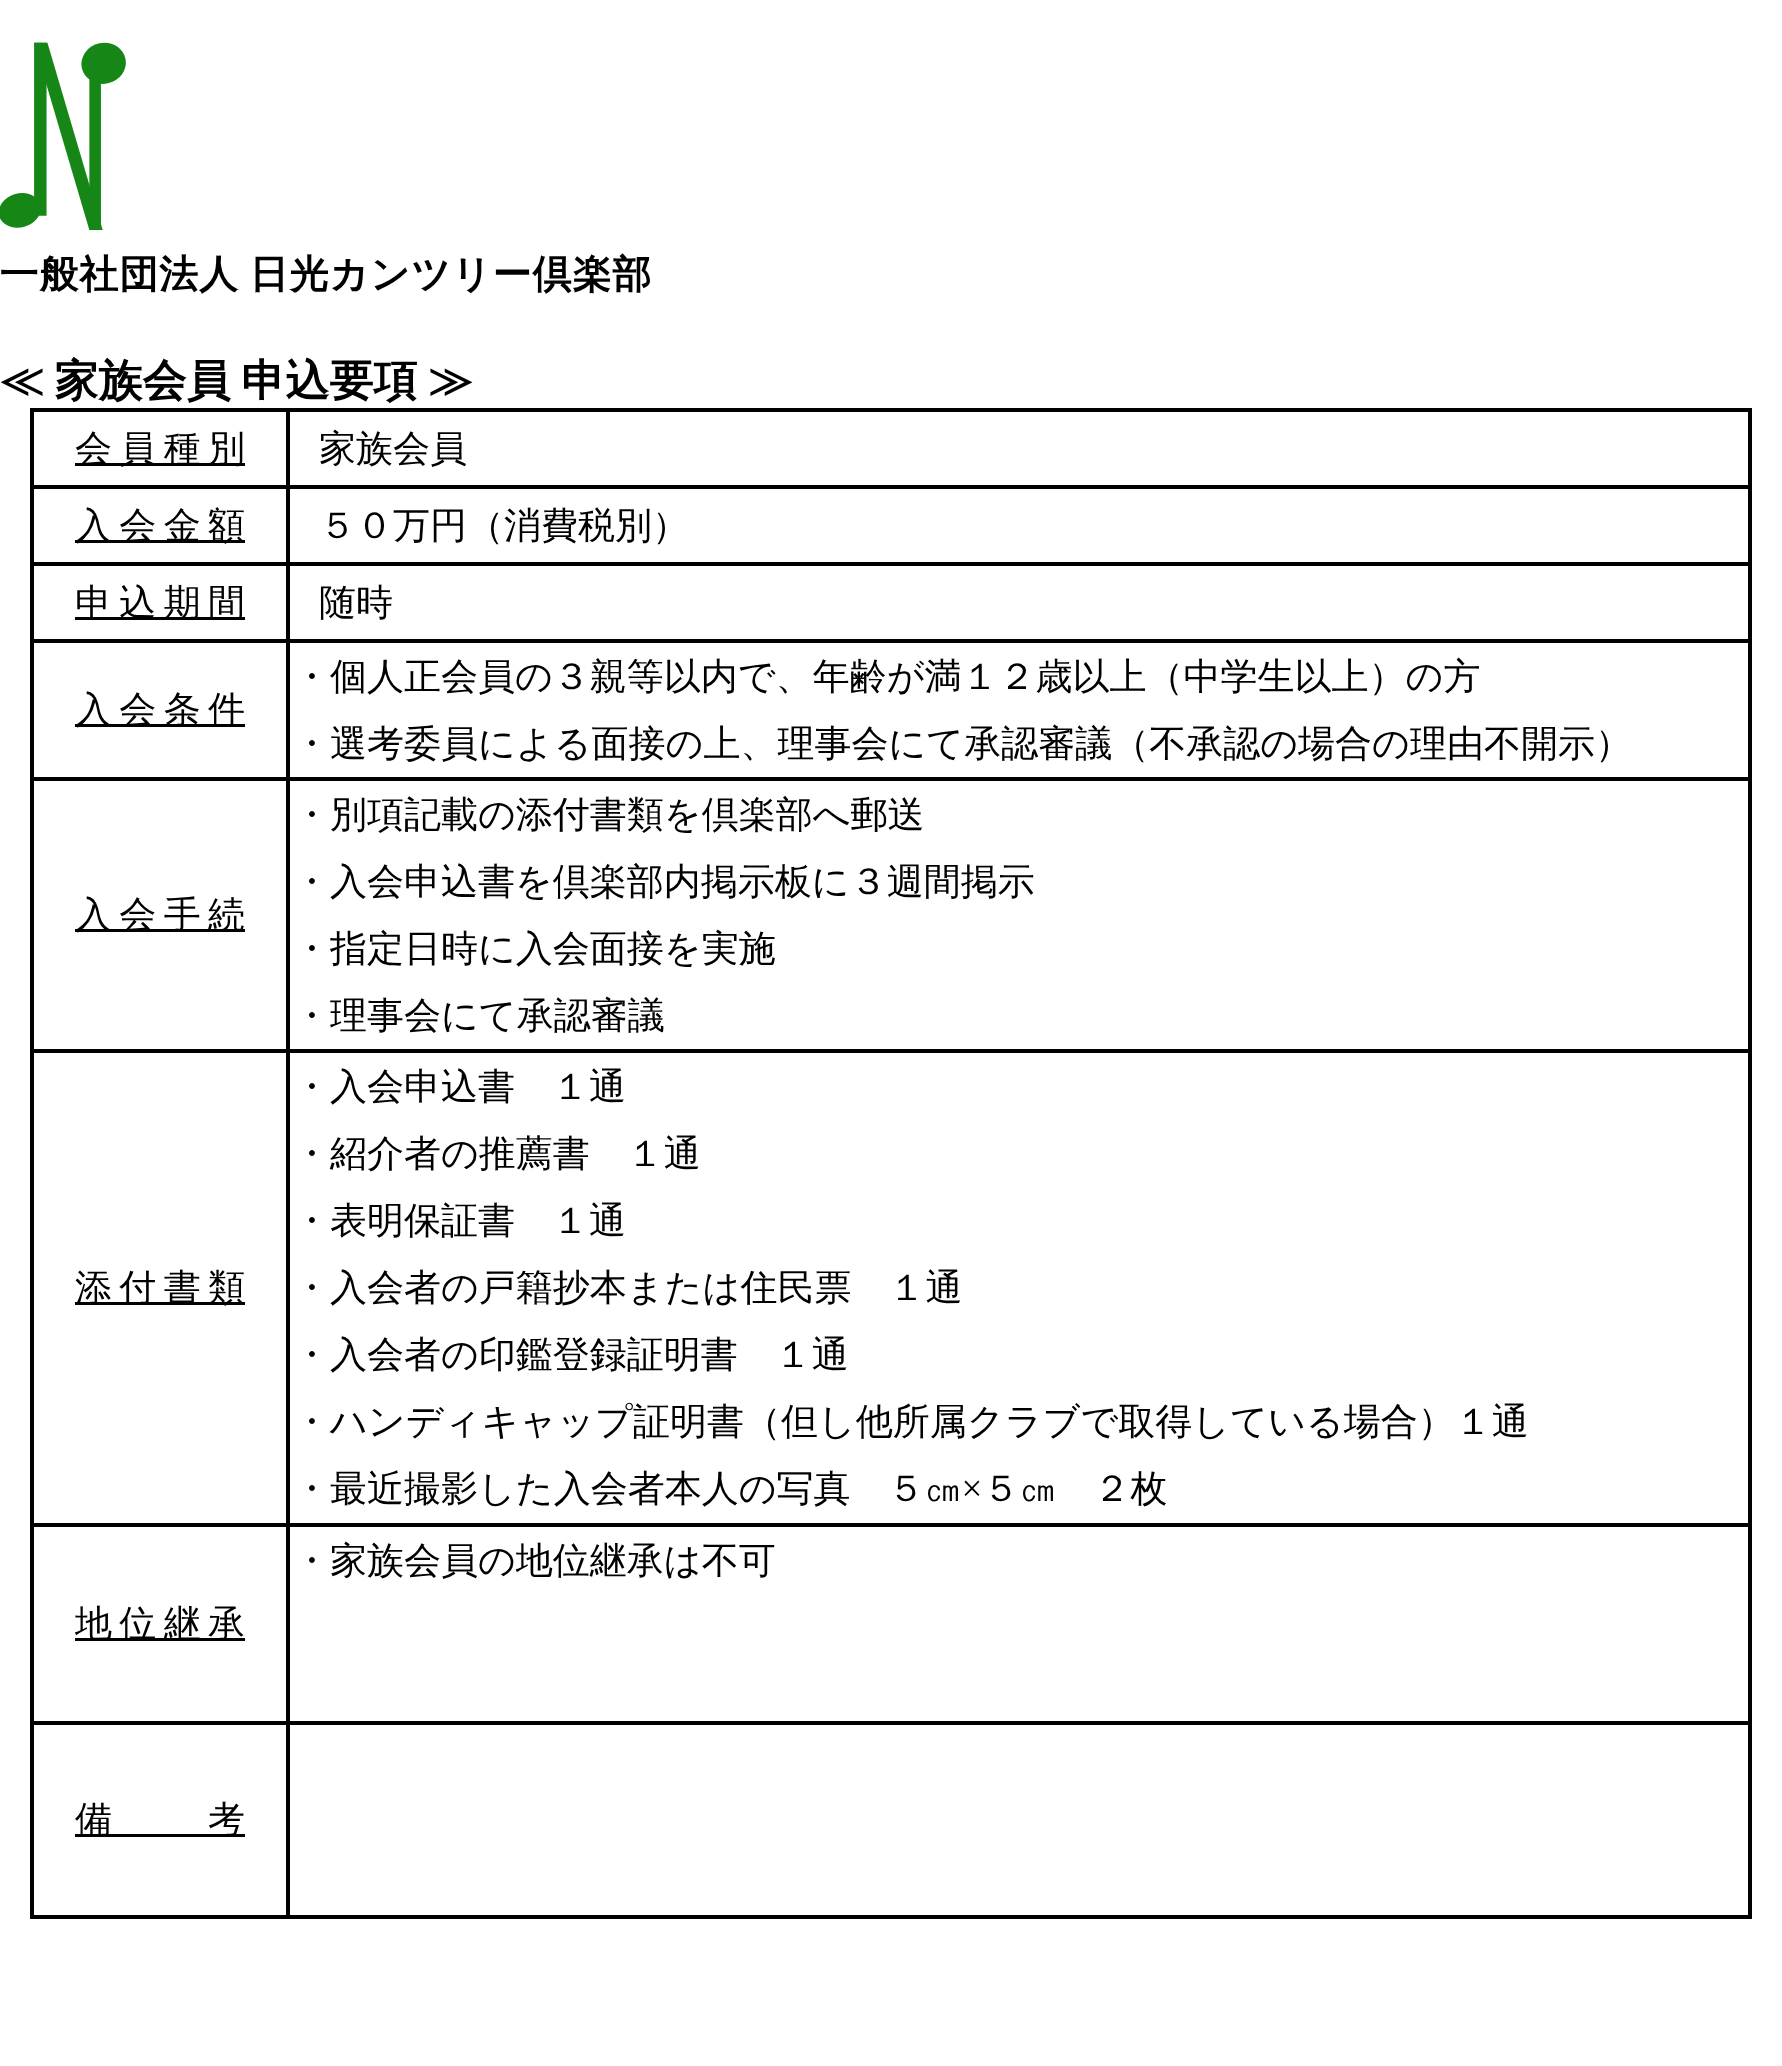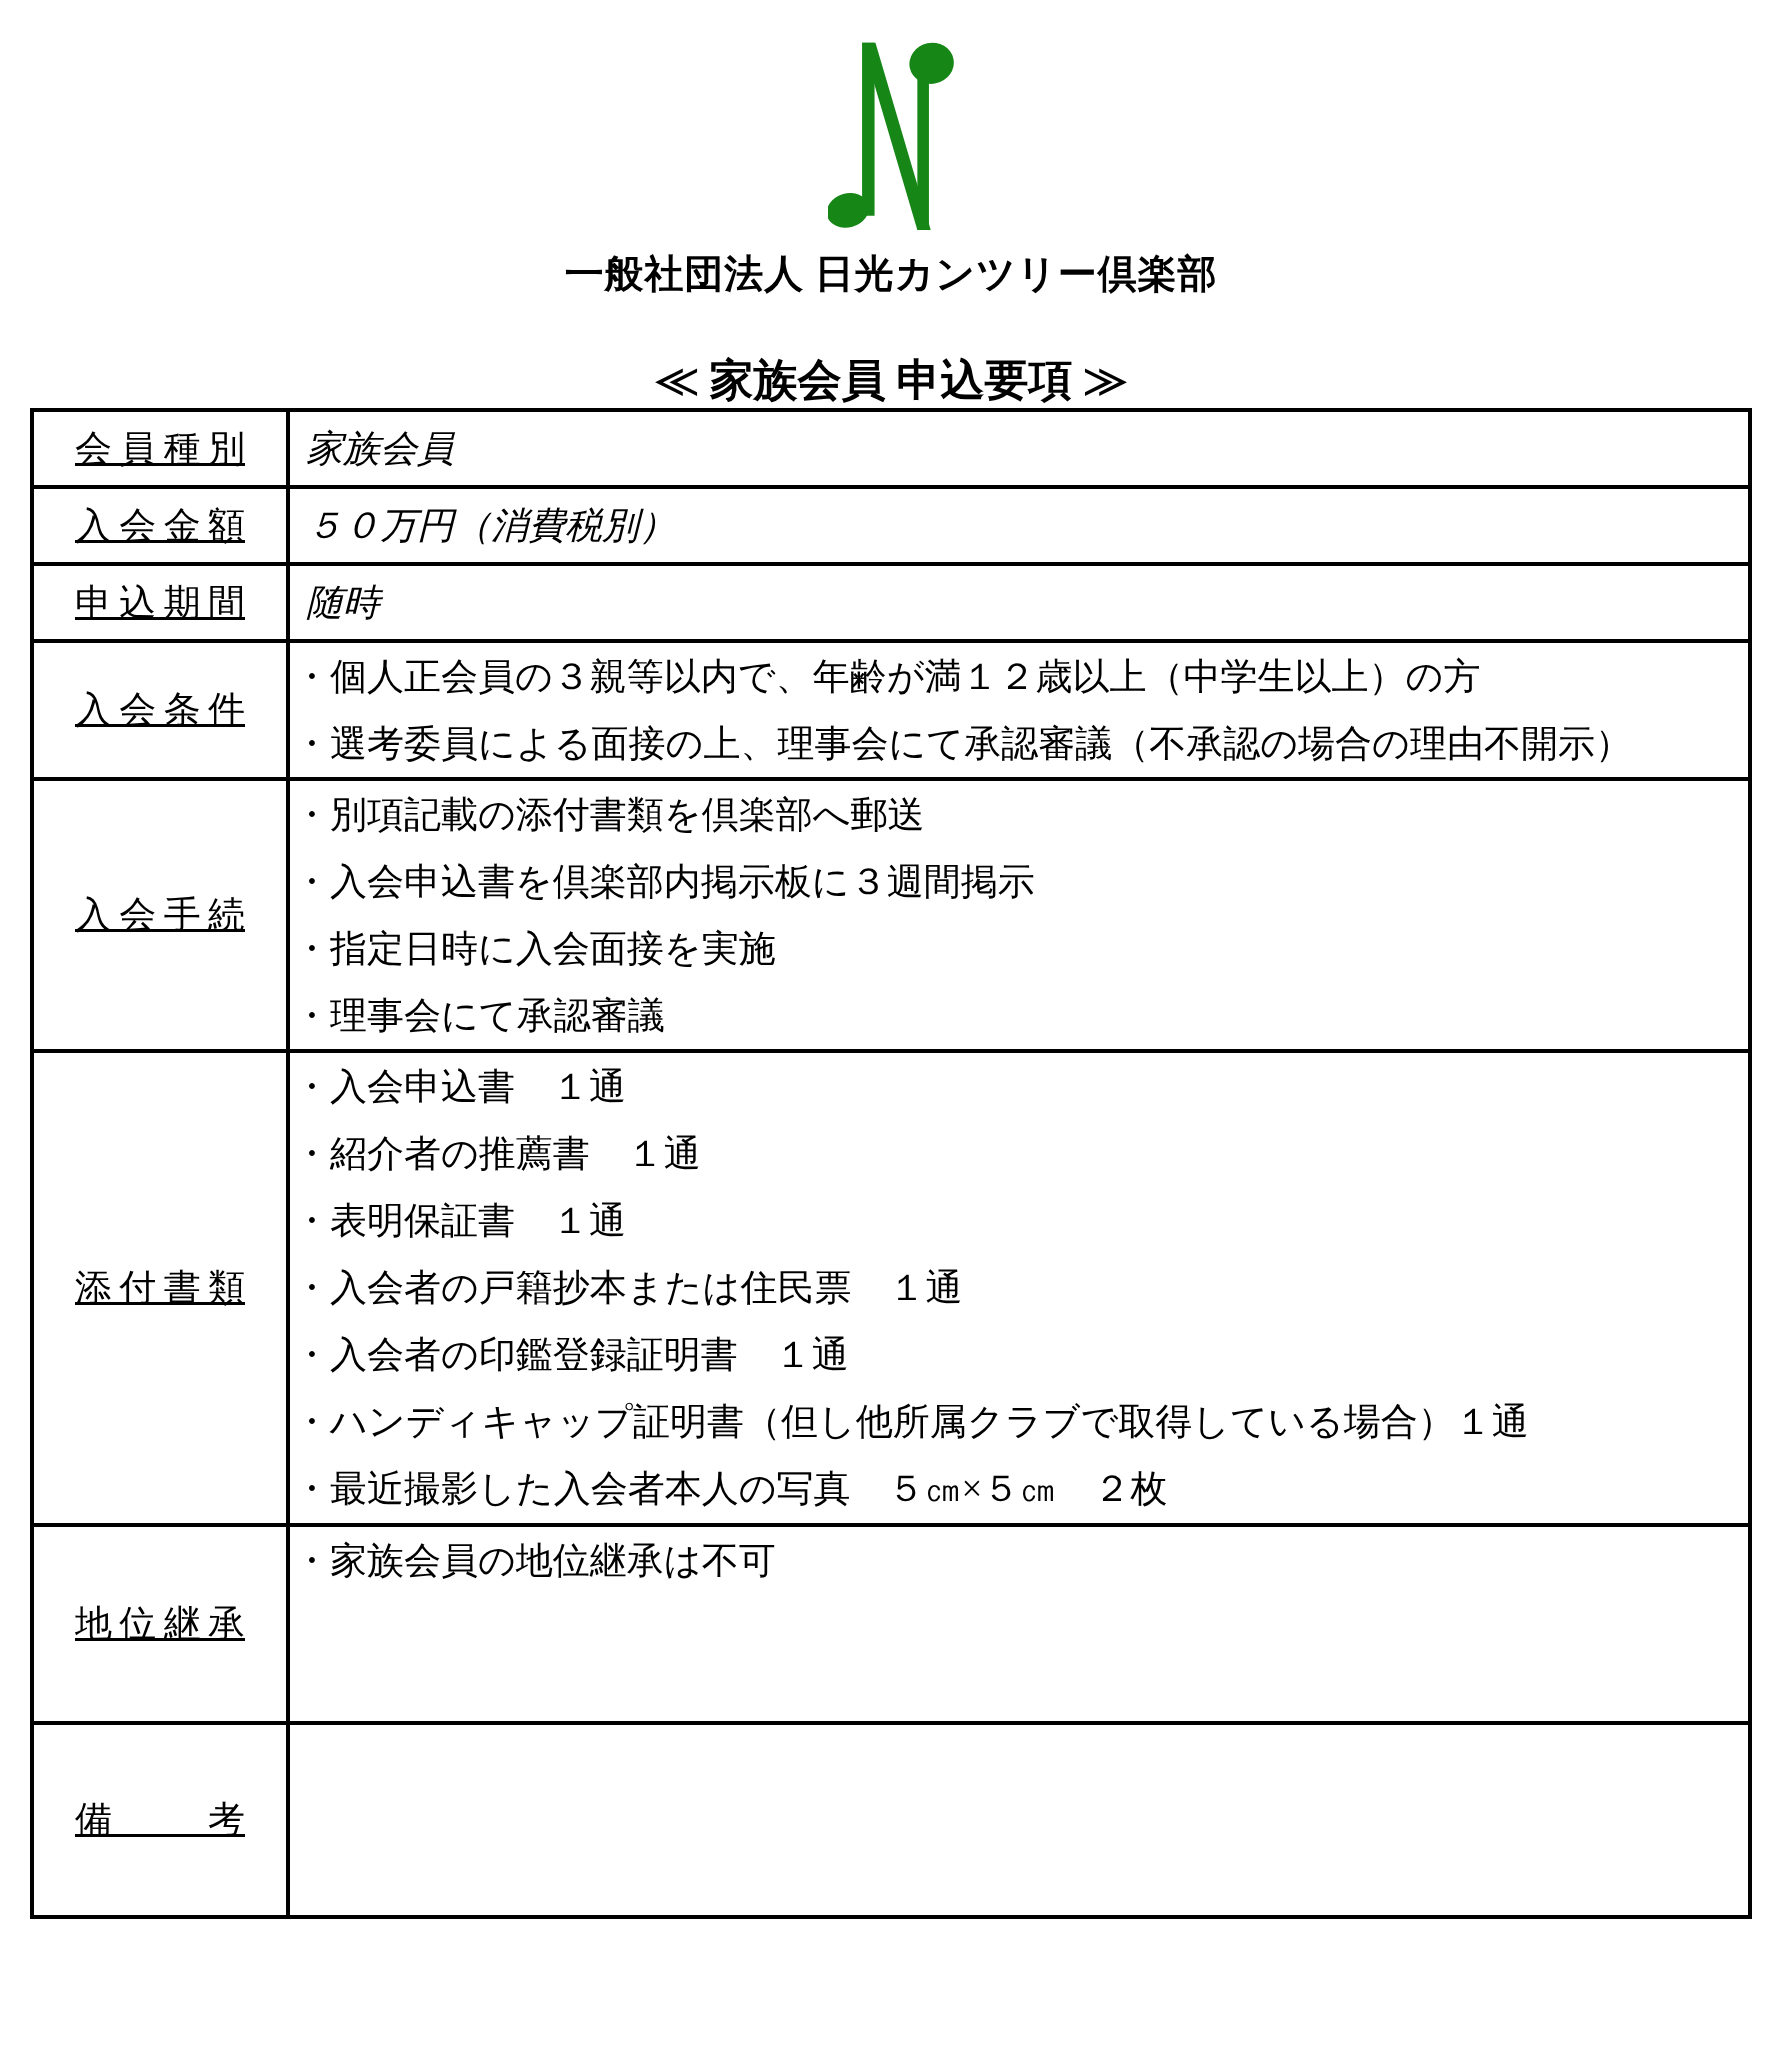--- a/index.html
+++ b/index.html
@@ -6,21 +6,21 @@
   html, body { overflow: hidden; }
   body {
     width: 1782px;
     height: 2066px;
     background: #ffffff;
     color: #000000;
     font-family: "Liberation Serif", "DejaVu Serif", serif;
   }
   .page { width: 1782px; height: 2066px; }
 
-  .header { text-align: center; }
+  .header { }
   .logo-wrap { padding-top: 41px; line-height: 0; }
   .logo-wrap svg { display: inline-block; }
 
   .org-title {
     margin-top: 23px;
     font-size: 39px;
     line-height: 41px;
     font-weight: bold;
     letter-spacing: 0.9px;
   }
@@ -50,21 +50,21 @@
   .app-table th .jlabel {
     display: block;
     padding: 0 41px;
     text-align: justify;
     text-align-last: justify;
   }
   .app-table td { vertical-align: middle; padding: 0; }
   .app-table td.top { vertical-align: top; }
 
   .line { line-height: 67px; padding-left: 3px; white-space: nowrap; }
-  .single { padding-left: 16px; line-height: 1.25; white-space: nowrap; font-style: italic; }
+  .single { padding-left: 29px; line-height: 1.25; white-space: nowrap; }
 
   tr.h86  { height: 77px; }
   tr.h85  { height: 76px; }
   tr.h150 { height: 134px; }
   tr.h300 { height: 267px; }
   tr.h532 { height: 474px; }
   tr.h222 { height: 198px; }
   tr.h218 { height: 194px; }
 </style>
 </head>

